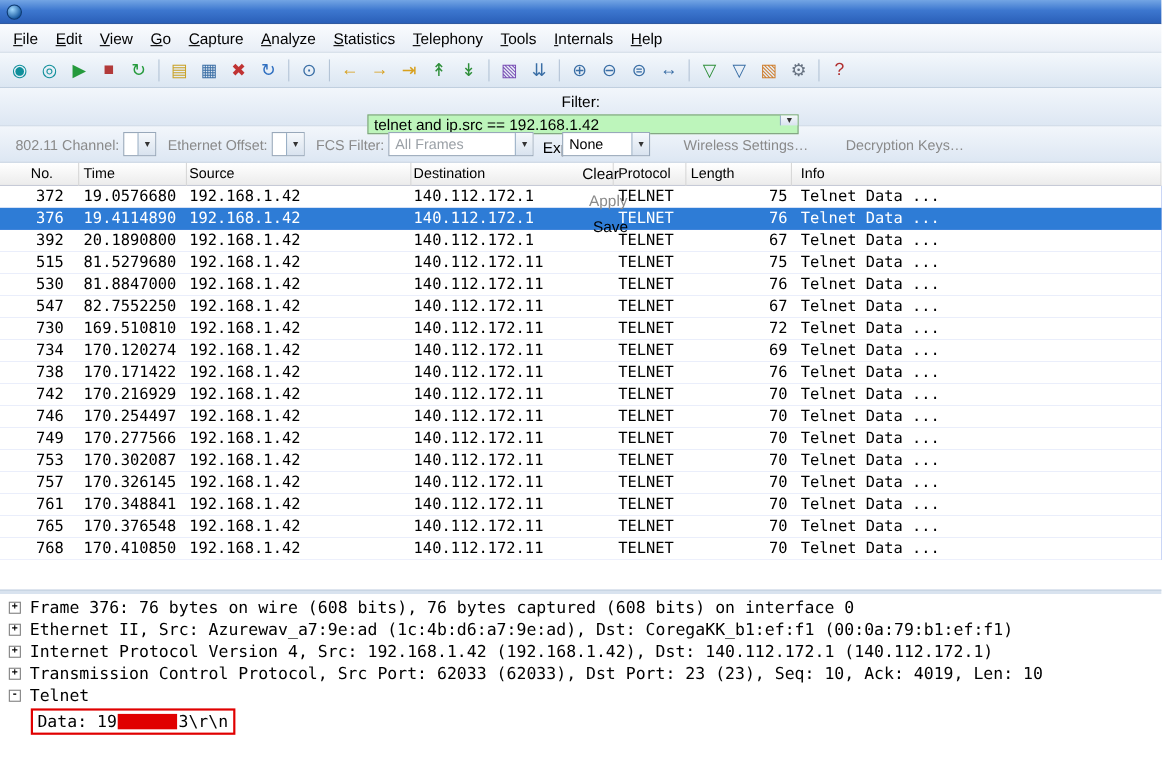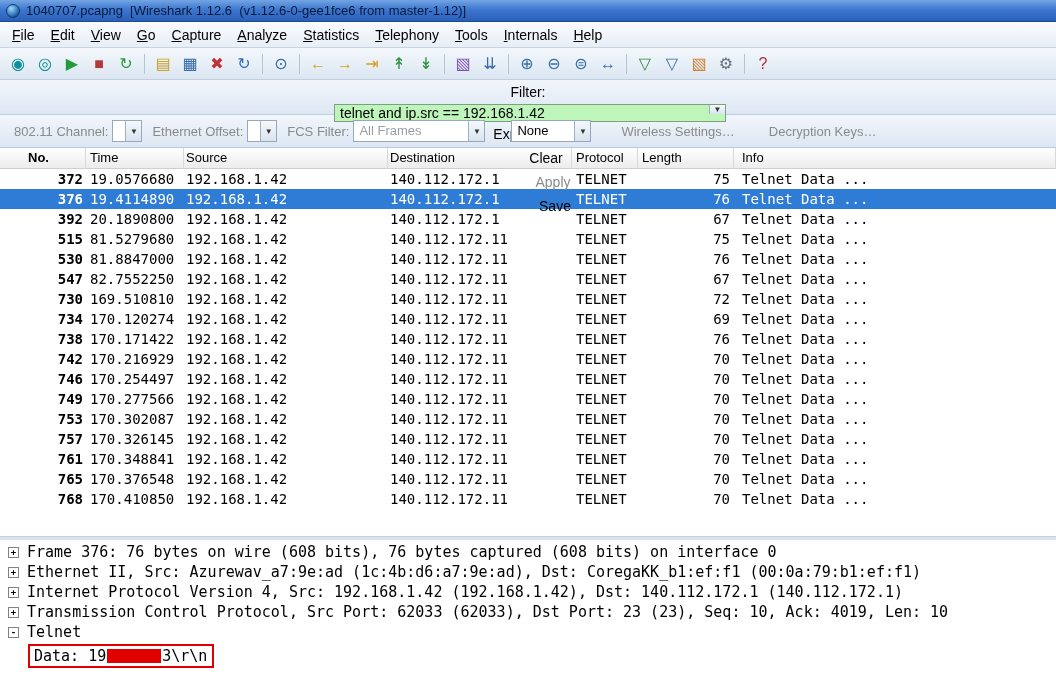--- a/index.html
+++ b/index.html
@@ -57,21 +57,21 @@
   .combo-fcs .combo-text { color:#9aa0a6; }
   .combo-none { width:80px; margin-left:22px; }
   .wl-btn { font-size:13px; color:#8a8a8a; padding:4px 8px; margin-left:18px; white-space:nowrap; }
 
   
   .pkt-header { height:21px; display:flex; background:linear-gradient(#ffffff,#ececec);
                 border-bottom:1px solid #cfcfcf; }
   .hcell { height:21px; line-height:20px; font-size:13px; color:#000;
            border-right:1px solid #d8d8d8; overflow:hidden; white-space:nowrap; }
   .pcell { height:20px; line-height:20px; overflow:hidden; white-space:nowrap; }
-  .c0 { width:86px;  flex:0 0 auto; text-align:right; padding-right:3px;font-weight:bold; }
+  .c0 { width:72px;  flex:0 0 auto; text-align:right; padding-right:14px; }
   .c1 { width:98px;  flex:0 0 auto; padding-left:4px; }
   .c2 { width:204px; flex:0 0 auto; padding-left:2px; }
   .c3 { width:184px; flex:0 0 auto; padding-left:2px; }
   .c4 { width:66px;  flex:0 0 auto; padding-left:4px; }
   .c5 { width:96px;  flex:0 0 auto; text-align:right; padding-right:4px; }
   .c6 { flex:1 1 auto; padding-left:8px; }
   .hcell.c0 { text-align:left; padding-left:28px; }
   .hcell.c5 { text-align:left; padding-left:4px; }
   .pkt-body { background:#1d4ed8; }
   .prow { display:flex; height:20px; font-family:"DejaVu Sans Mono",monospace;
@@ -92,21 +92,20 @@
   .data-line { height:27px; }
   .red-box { display:inline-flex; align-items:center; margin-left:28px;
              border:2px solid #e00000; padding:1px 5px 1px 4px; }
   .redact { display:inline-block; width:54px; height:14px; background:#e00000; margin:0 1px; }
 </style>
 </head>
 <body>
 
 <div class="titlebar">
   <span class="app-icon"></span>
-  <span class="title-text">1040707.pcapng  [Wireshark 1.12.6  (v1.12.6-0-gee1fce6 from master-1.12)]</span>
 </div>
 
 <div class="menubar">
     <span class="menu-item">File</span>
     <span class="menu-item">Edit</span>
     <span class="menu-item">View</span>
     <span class="menu-item">Go</span>
     <span class="menu-item">Capture</span>
     <span class="menu-item">Analyze</span>
     <span class="menu-item">Statistics</span>

